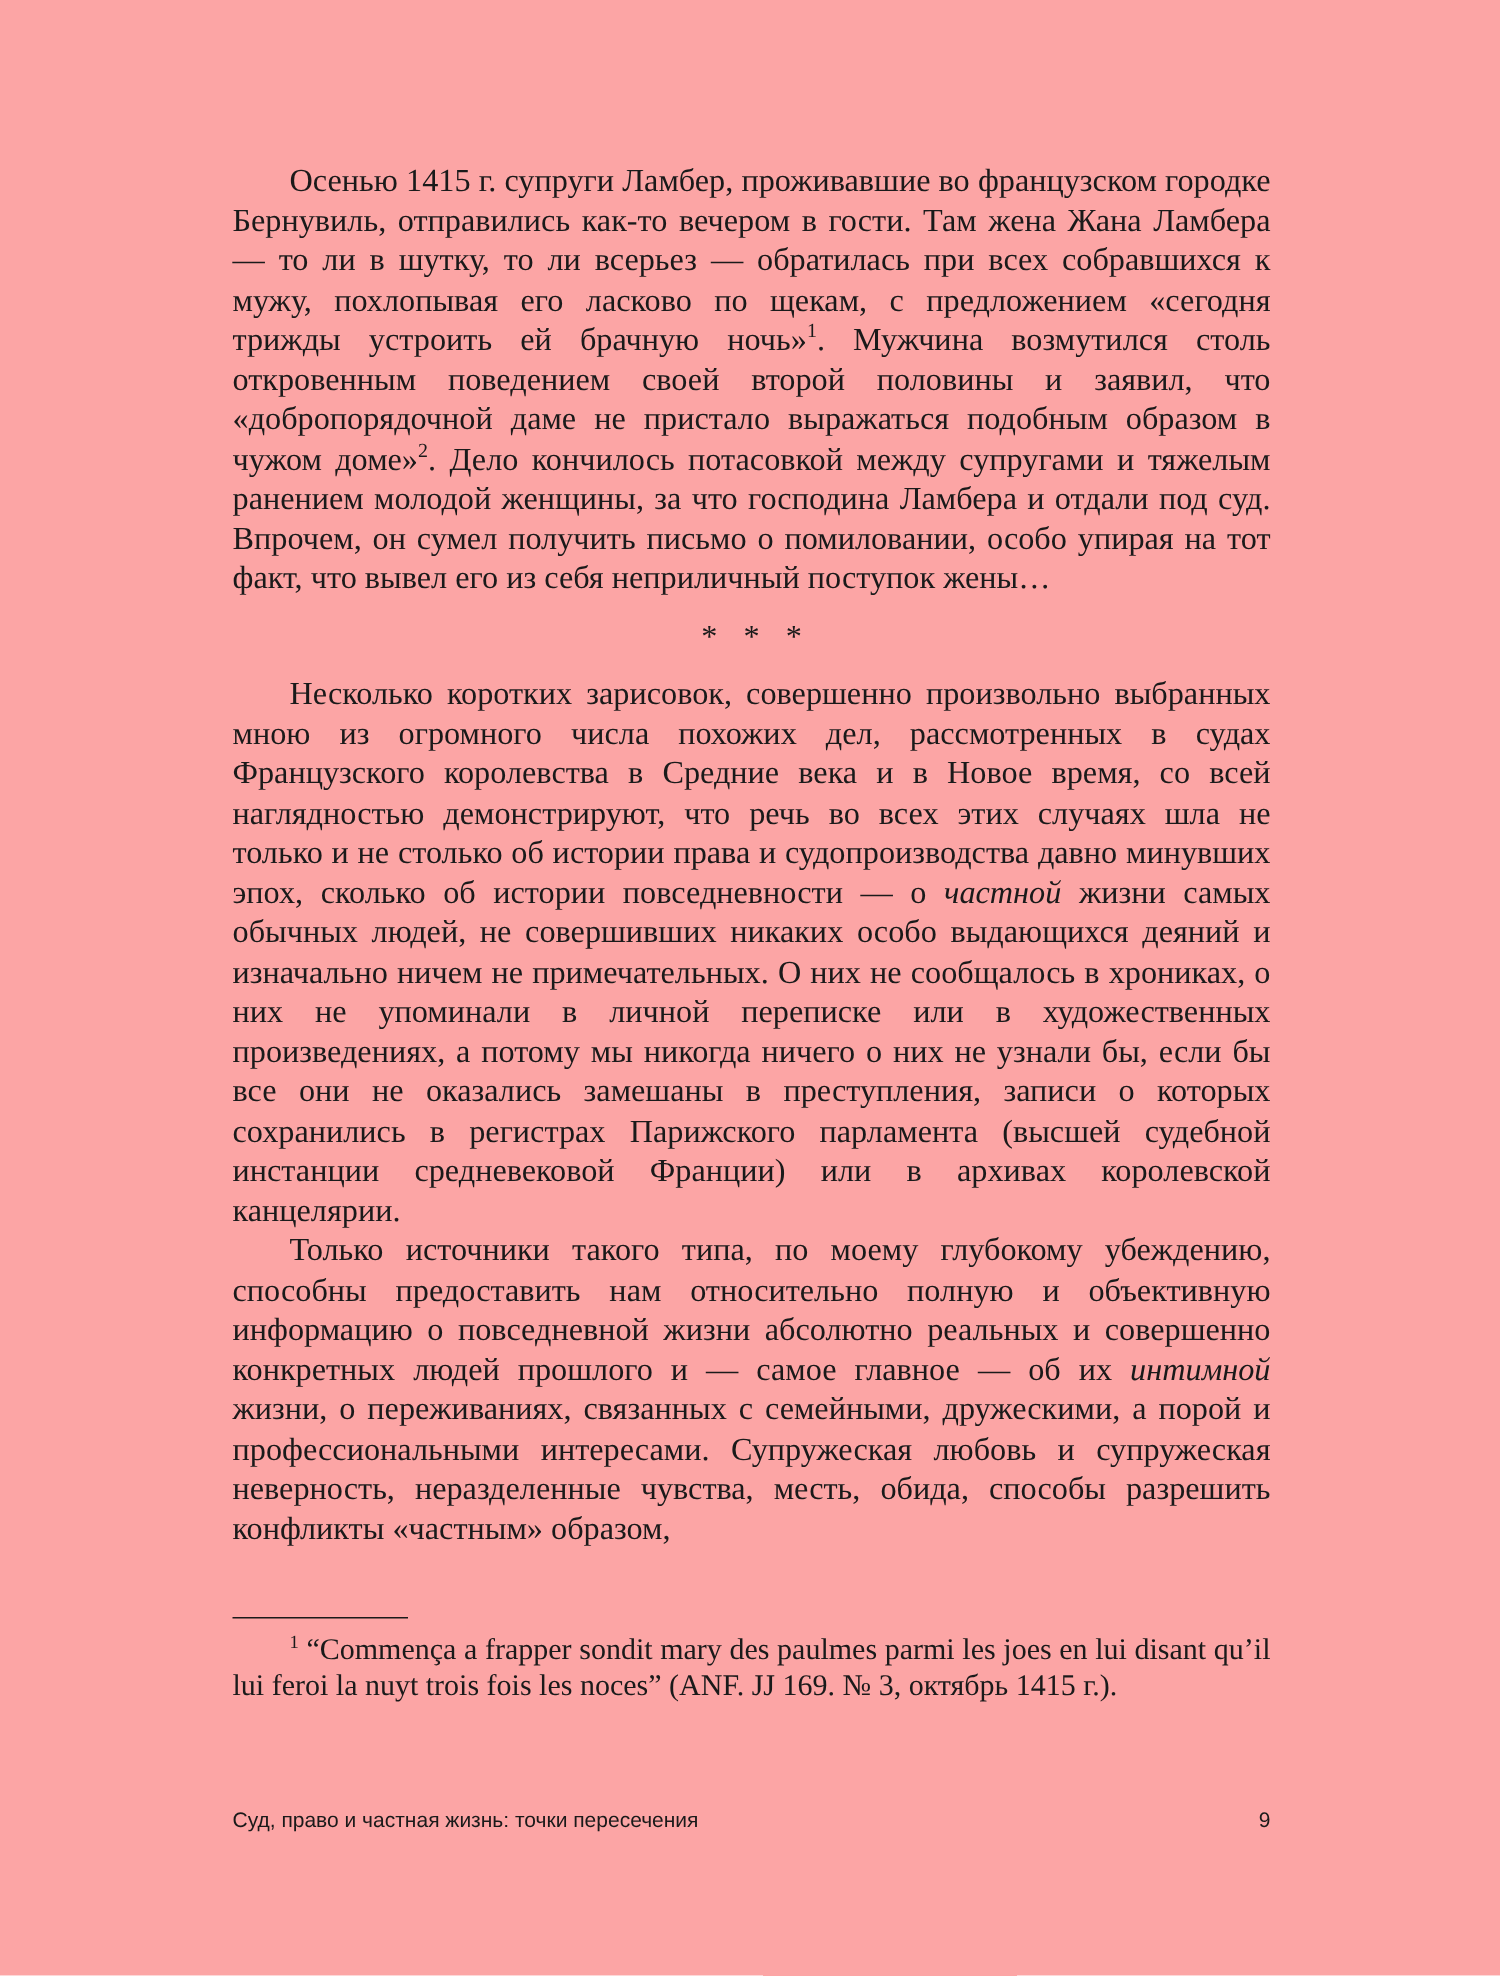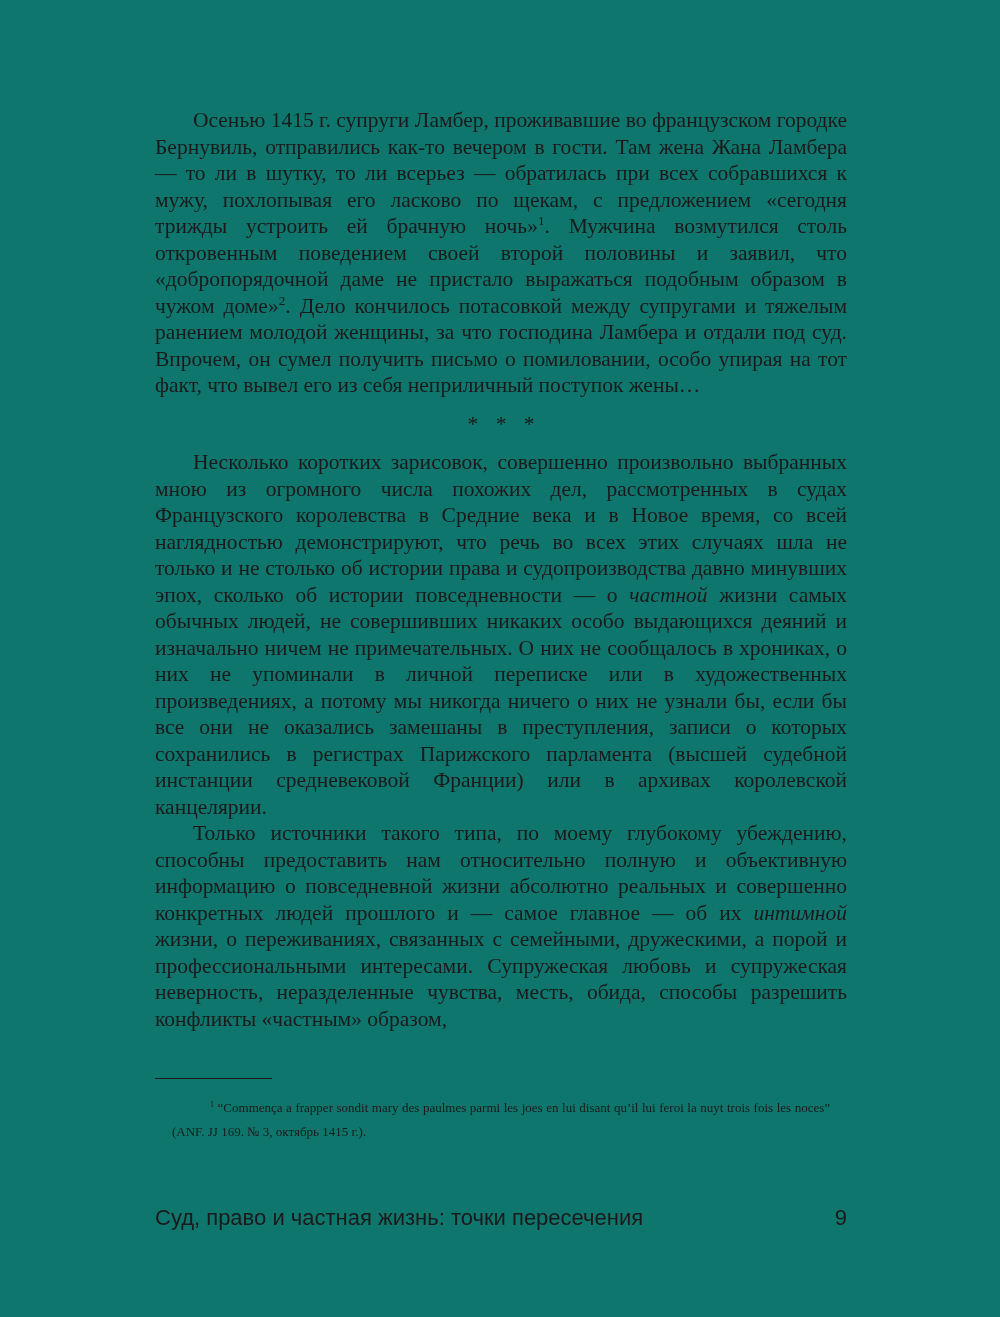--- a/index.html
+++ b/index.html
@@ -2,21 +2,21 @@
 <html lang="ru"><head>
 <meta charset="utf-8">
 <style>
   * { box-sizing: border-box; }
   html, body { margin: 0; padding: 0; background: #ffffff; }
 
   .page {
     position: relative;
     width: 1000px;
     height: 1317px;
-    background: #0f766e;
+    background: #fca5a5;
     overflow: hidden;
     font-family: "Liberation Serif", serif;
     color: #1a1a1a;
   }
 
   .text-block {
     position: absolute;
     left: 155px;
     top: 107px;
     width: 692px;
@@ -56,37 +56,37 @@
 
   .footnote-rule {
     width: 117px;
     height: 0;
     border: 0;
     border-top: 1.5px solid #1a1a1a;
     margin: 0 0 10px 0;
   }
 
   .footnote {
-    margin: 17px;
-    font-size: 13px;
+    margin: 0;
+    font-size: 20px;
     line-height: 23.5px;
     text-align: justify;
     text-indent: 38px;
   }
 
   .footer {
     position: absolute;
     left: 155px;
     right: 153px;
     top: 1205px;
     display: flex;
     justify-content: space-between;
     align-items: baseline;
     font-family: "Liberation Sans", sans-serif;
-    font-size: 22px;
+    font-size: 14px;
     color: #1a1a1a;
   }
 </style>
 </head>
 <body>
 
 <div class="page">
 
   <div class="text-block">
 

